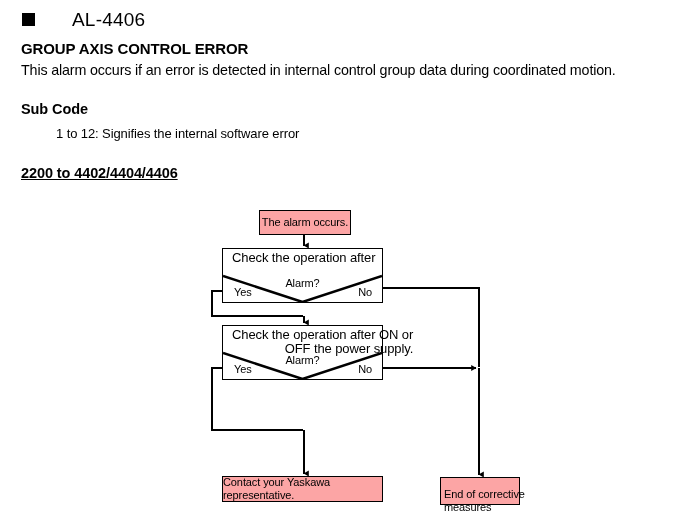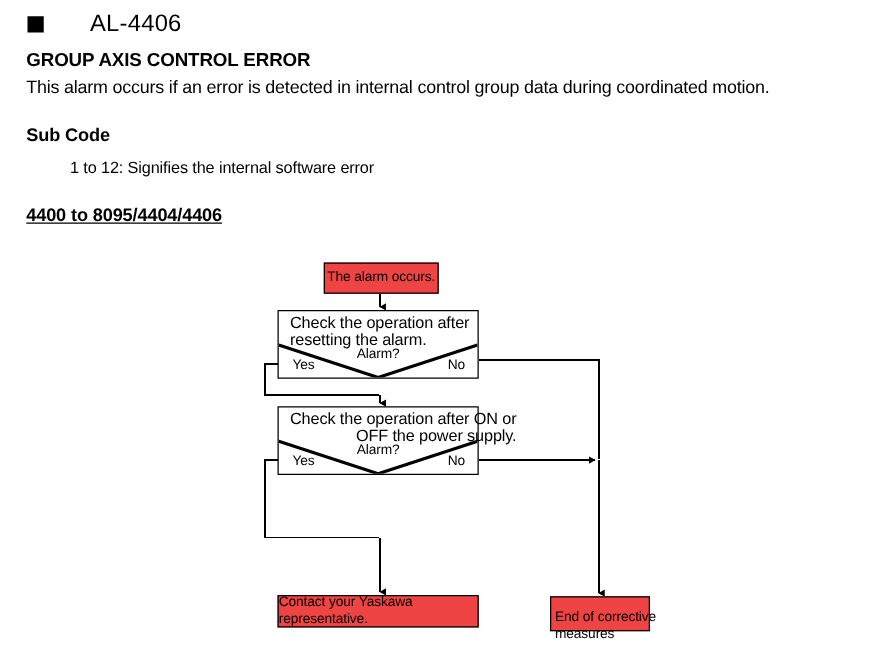--- a/index.html
+++ b/index.html
@@ -103,21 +103,21 @@
     left: 0;
     top: 0;
     width: 696px;
     height: 531px;
   }
   #flow svg { display: block; }
 
   .fc-box {
     position: absolute;
     border: 1.4px solid #000;
-    background: #ef4444;
+    background: #fca5a5;
     box-sizing: border-box;
     font-size: 11px;
     letter-spacing: -0.1px;
     line-height: 13px;
   }
 
   
   #box-start {
     left: 259px; top: 210px; width: 92px; height: 25px;
     display: flex; align-items: center; justify-content: center;
@@ -180,21 +180,21 @@
 
   <div class="alarm-title">GROUP AXIS CONTROL ERROR</div>
 
   <div class="alarm-desc">
     <span class="line">This alarm occurs if an error is detected in internal control group data during coordinated motion.</span>
   </div>
 
   <div class="subcode-label">Sub Code</div>
   <div class="subcode-text">1 to 12:  Signifies the internal software error</div>
 
-  <div class="range-head">4400 to 8095/4404/4406</div>
+  <div class="range-head">2200 to 4402/4404/4406</div>
 </div>
 
 <div id="flow">
 
   <svg width="696" height="531" viewBox="0 0 696 531" style="position:absolute;left:0;top:0;">
     <defs>
       <marker id="arrowDown" markerWidth="7" markerHeight="7" refX="3.5" refY="6" orient="auto" markerUnits="userSpaceOnUse">
         <path d="M0.6,1.2 L3.5,6.4 L6.4,1.2 Z" fill="#000"></path>
       </marker>
       <marker id="arrowRight" markerWidth="7" markerHeight="7" refX="6" refY="3.5" orient="auto" markerUnits="userSpaceOnUse">
@@ -220,21 +220,20 @@
     </g>
   </svg>
 
   <div class="fc-box" id="box-start">
     <span>The alarm occurs.</span>
   </div>
 
   <div class="fc-decision" id="box-dec1">
     <div class="dec-text">
       <span style="display:block">Check the operation after</span>
-      <span style="display:block">resetting the alarm.</span>
     </div>
     <svg class="dec-chevron" viewBox="0 0 161 55" preserveAspectRatio="none">
       <path d="M0,28 L80.5,55 L161,28" stroke="#000" stroke-width="2.6" fill="none"></path>
     </svg>
     <span class="lbl-q lbl-alarm">Alarm?</span>
     <span class="lbl-q lbl-yes">Yes</span>
     <span class="lbl-q lbl-no">No</span>
   </div>
 
   <div class="fc-decision" id="box-dec2">

